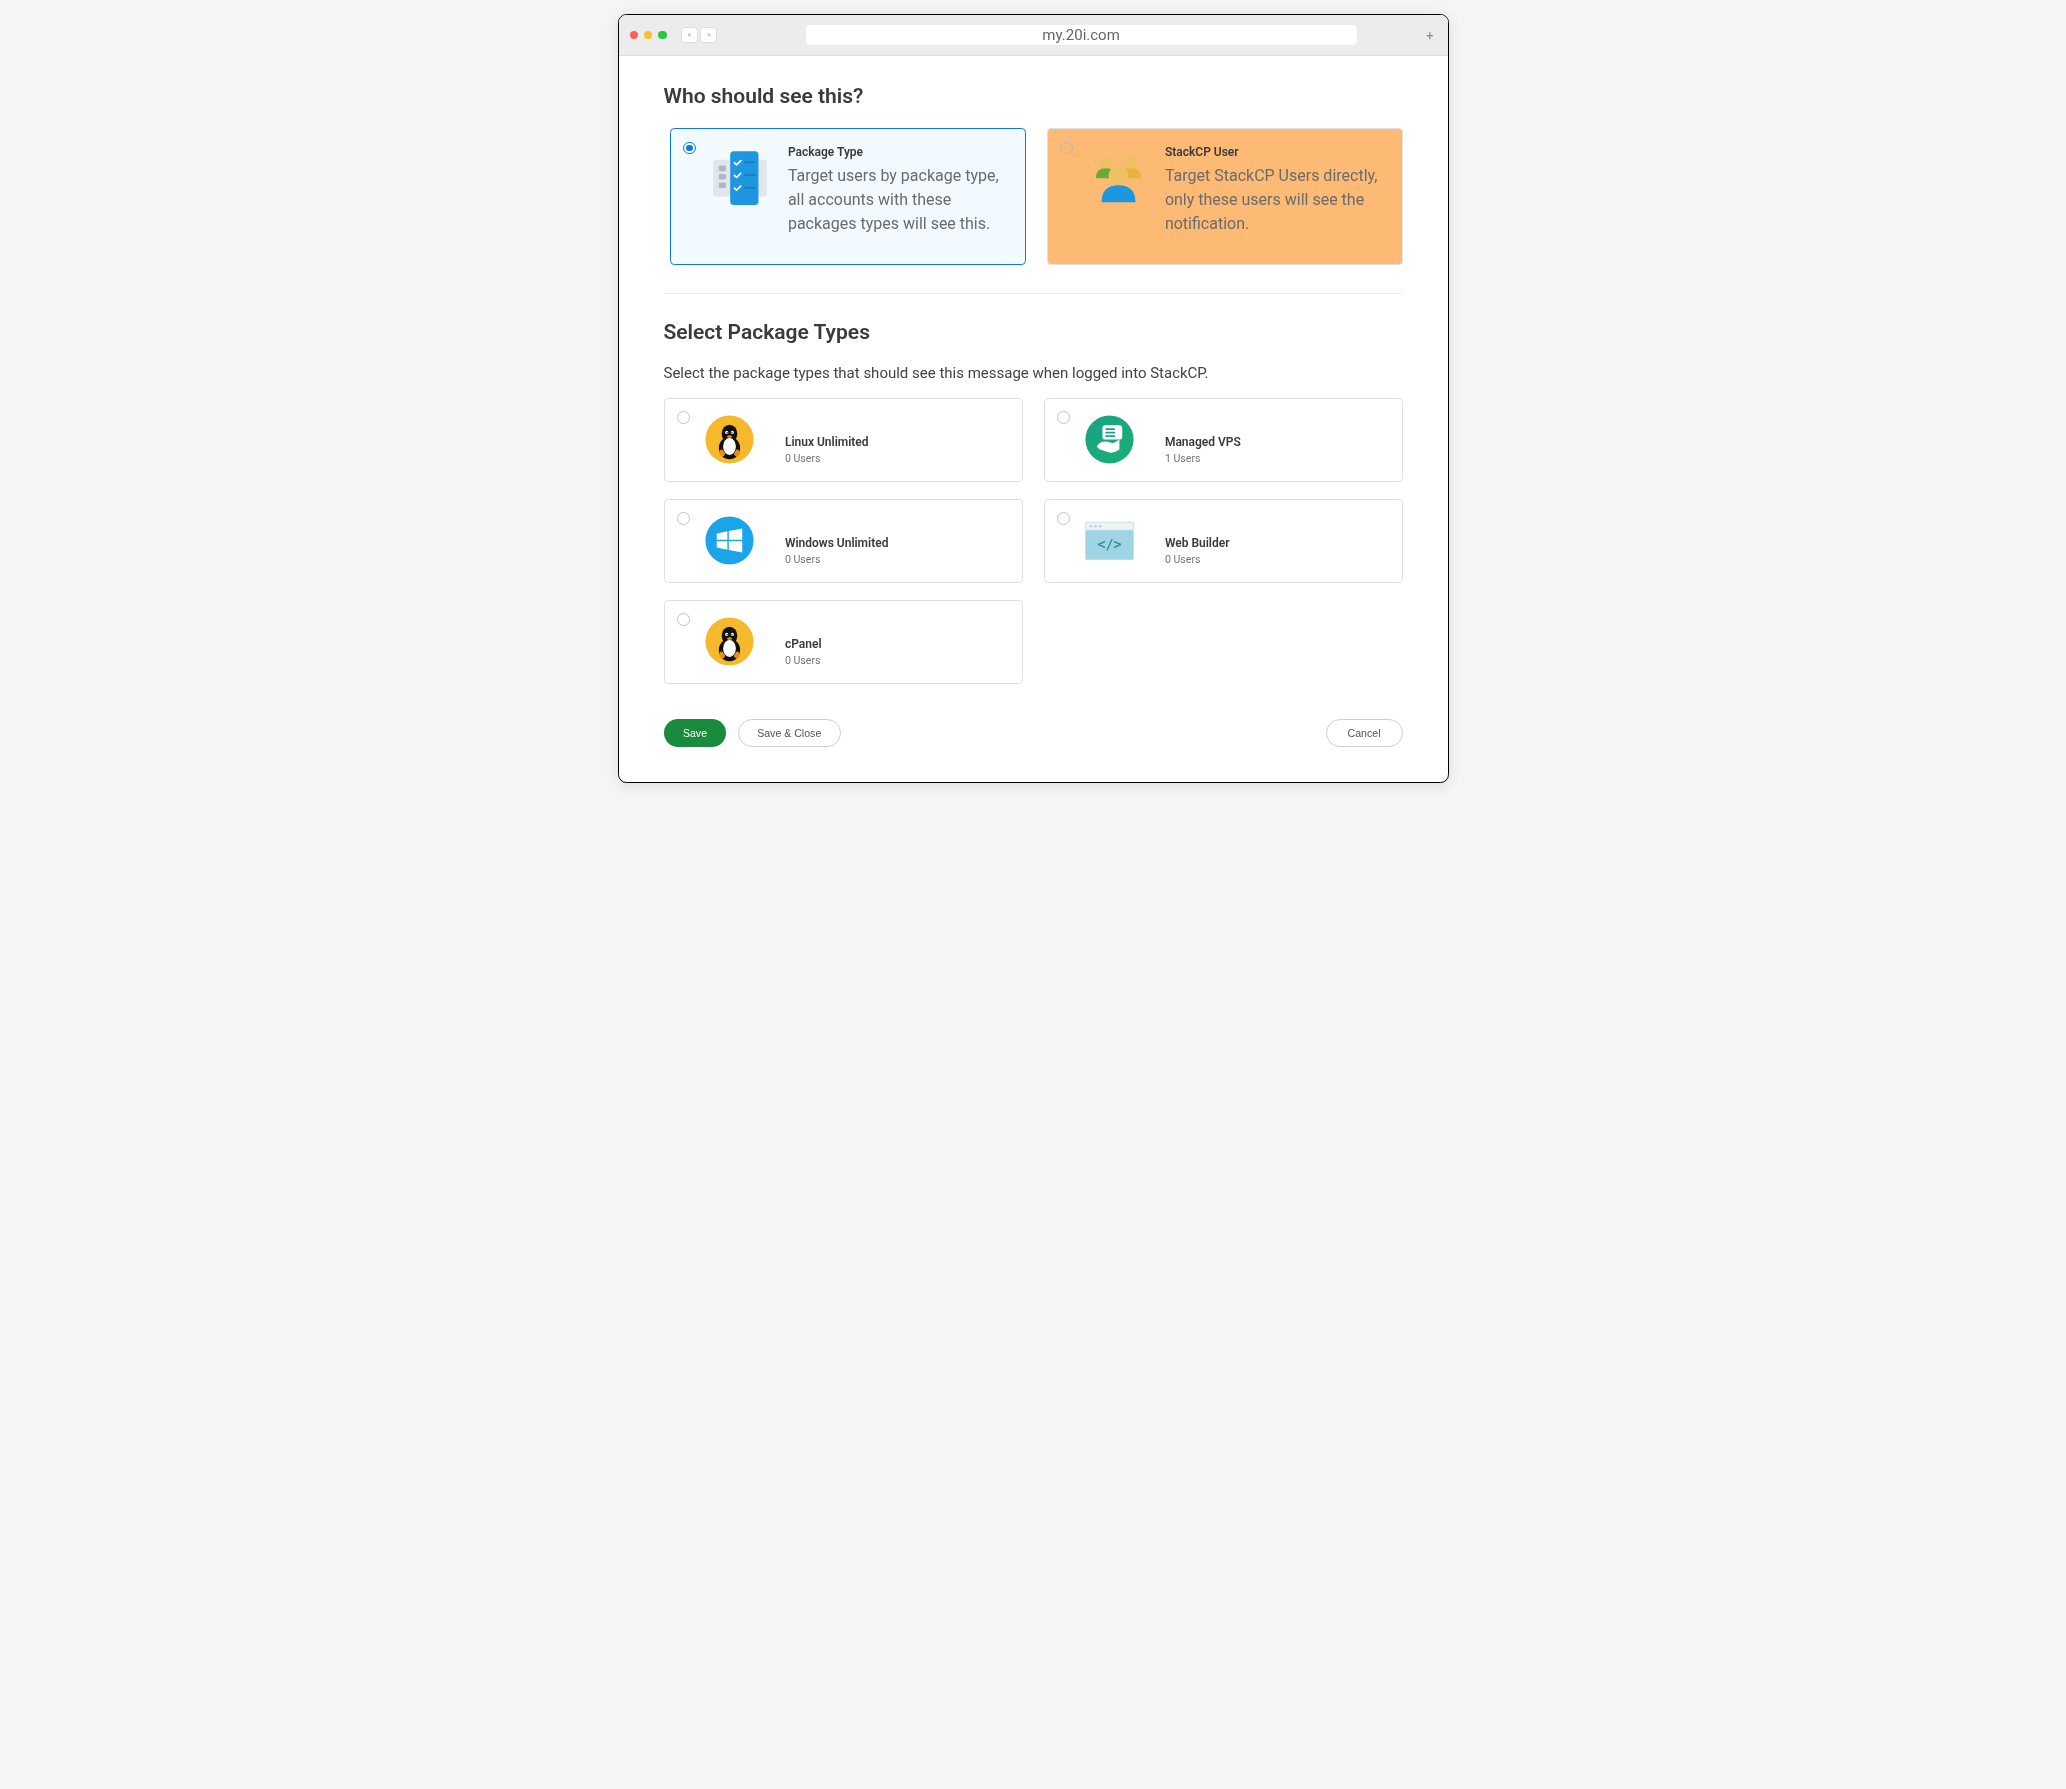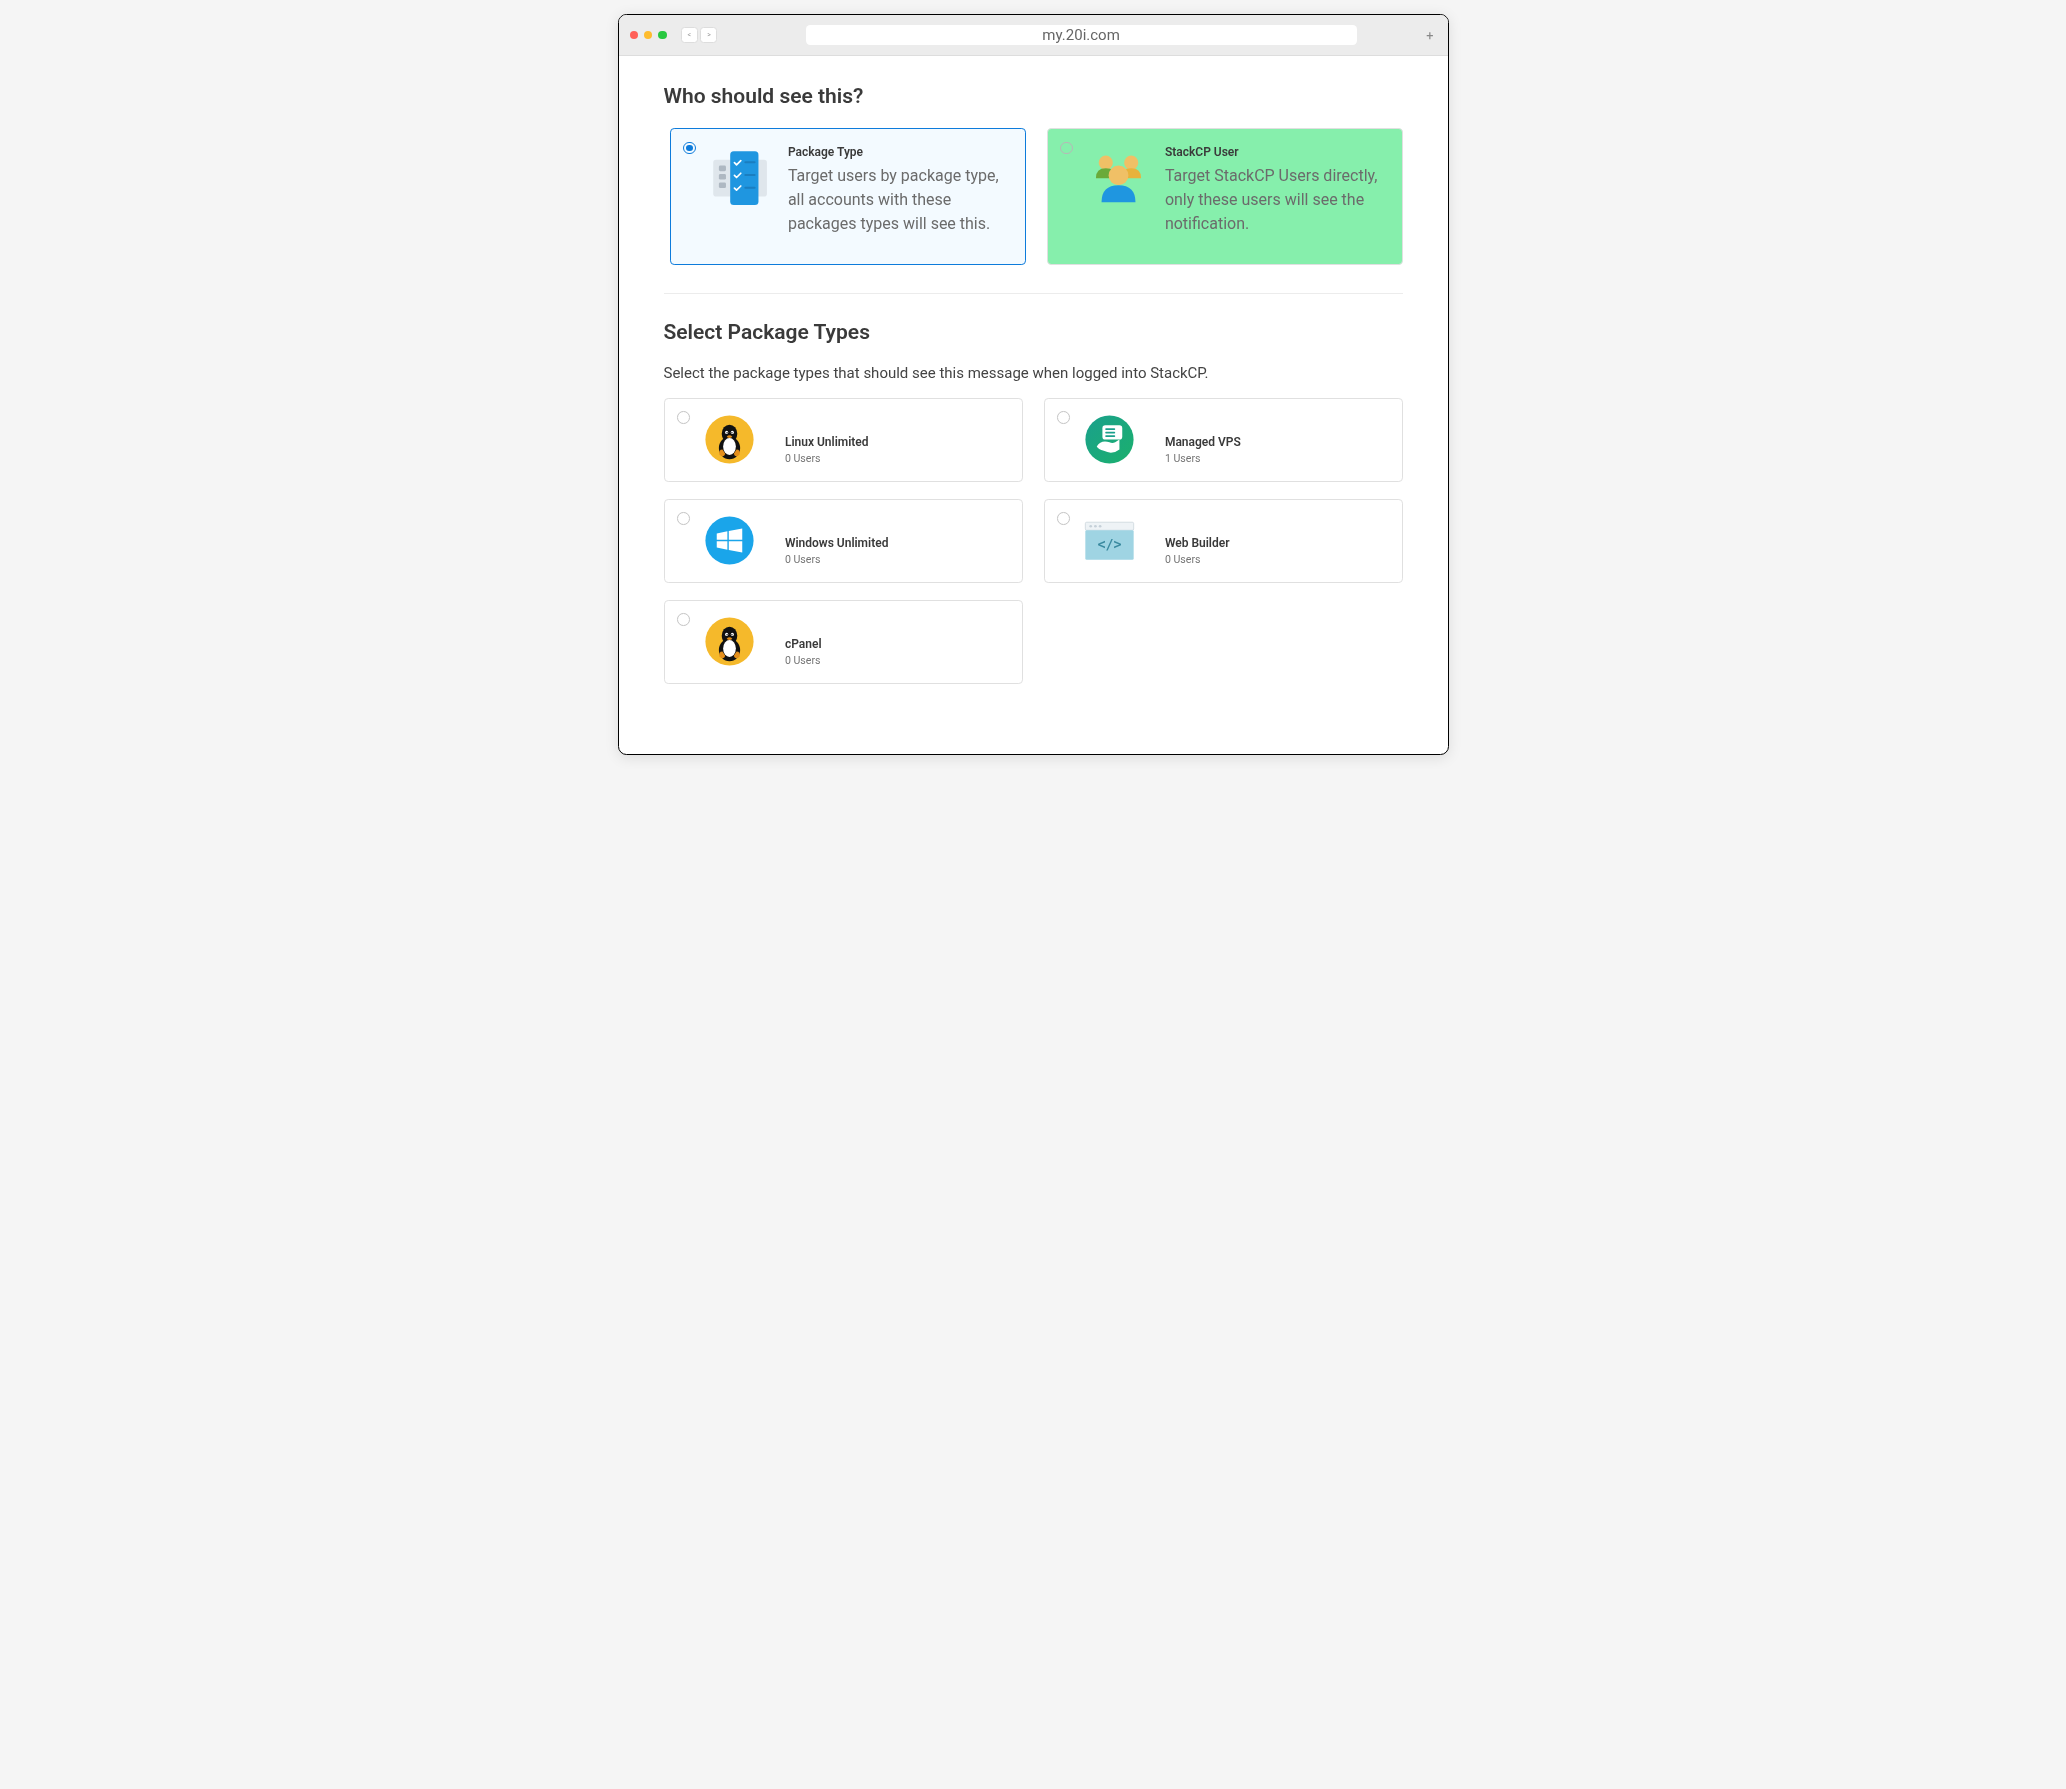--- a/index.html
+++ b/index.html
@@ -55,21 +55,21 @@
     position: absolute; right: 14px; color: #888; font-size: 12.7px; cursor:pointer;
   }
   .content { padding: 28px 45px 35px 45px; }
   .section-title {
     font-size: 21px; font-weight: 600; color: #3a3a3a; margin-bottom: 20px;
   }
   .cards { display: grid; grid-template-columns: 1fr 1fr; gap: 21px; margin-bottom: 28px; padding-left: 6px; }
   .card {
     border: 0.7px solid #e0e0e0; border-radius: 4.2px; padding: 15.5px 18.4px;
     display: flex; align-items: flex-start; gap: 14px; position: relative;
-    cursor: pointer; background:#86efac;
+    cursor: pointer; background:#fdba74;
   }
   .card.selected {
     border: 1.1px solid #0d7bdb; background: #f3faff;
     padding-bottom: 28px;
   }
   .radio-outer {
     position: absolute; top: 12.7px; left: 12.7px;
     width: 12.7px; height: 12.7px; border-radius:50%;
     border: 1.1px solid #b8b8b8; display:flex;align-items:center;justify-content:center;
   }
@@ -292,16 +292,21 @@
           </svg>
         </div>
         <div class="pkg-body">
           <div class="pkg-title">cPanel</div>
           <div class="pkg-users">0 Users</div>
         </div>
       </div>
 
     </div>
 
+    <div class="footer">
+      <button class="btn btn-primary">Save</button>
+      <button class="btn btn-outline">Save &amp; Close</button>
+      <button class="btn btn-cancel">Cancel</button>
+    </div>
 
   </div>
 </div>
 
 
 </body></html>

